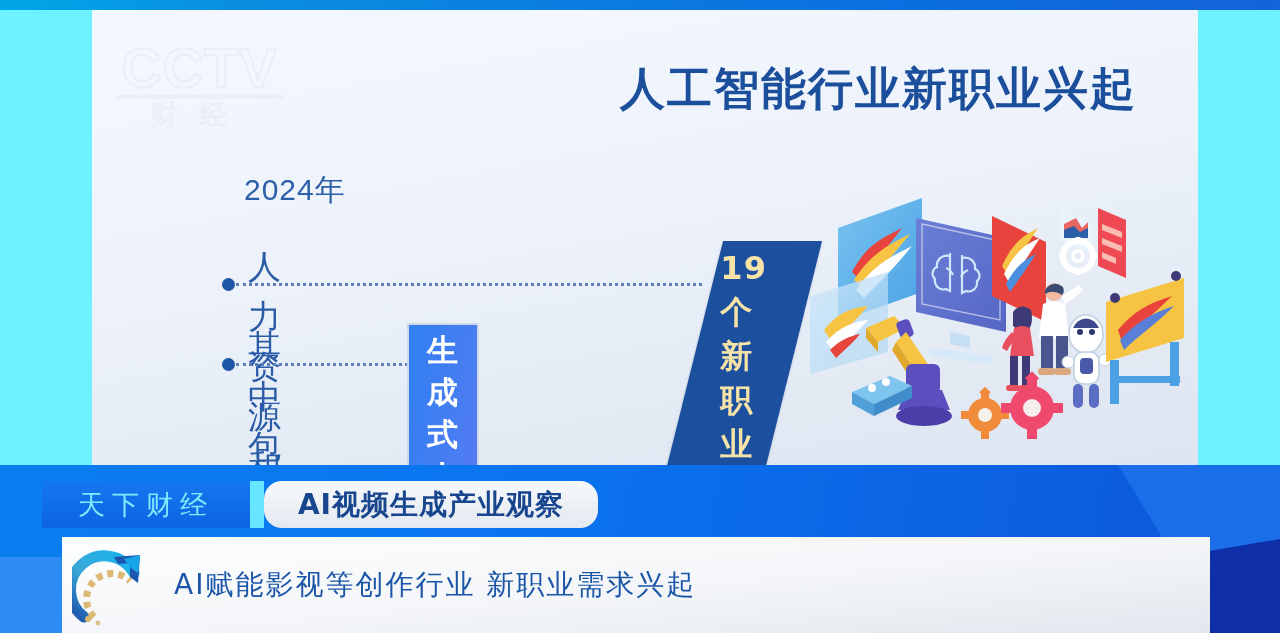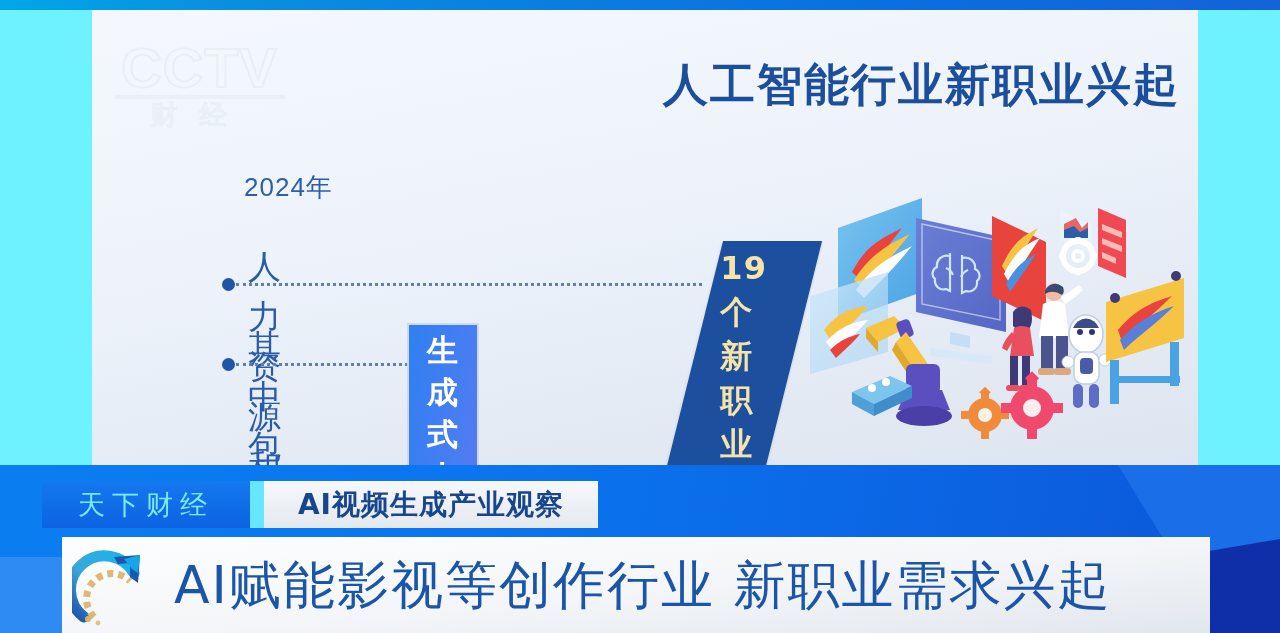--- a/index.html
+++ b/index.html
@@ -47,28 +47,28 @@
   }
   .cctv-logo .cc-rule {
     position:absolute; left:32px; top:60px; width:172px; height:4px;
     background:#e6ecf4; border-radius:2px;
   }
 
   
   .panel-title {
     position:absolute; left:528px; top:50px; width:560px; height:58px;
     font-size:45px; font-weight:bold; color:#1b4e9b;
-    letter-spacing:2px; line-height:58px; text-align:right;
-    font-family:Liberation Mono, monospace;
+    letter-spacing:2px; line-height:58px; text-align:left;
+    font-family:Liberation Serif, serif;
   }
 
   
   .year {
     position:absolute; left:152px; top:160px;
-    font-size:26px; color:#2d5ea8; letter-spacing:1px;
+    font-size:30px; color:#2d5ea8; letter-spacing:1px;
     font-family:"Liberation Sans",sans-serif;
   }
 
   
   .row { position:absolute; left:130px; height:60px; }
   .row-1 { top:232px; }
   .row-2 { top:312px; }
 
   .bullet {
     position:absolute; left:0; top:36px; width:13px; height:13px;
@@ -142,35 +142,35 @@
     font-size:27px; font-weight:normal; color:#7de9ff; letter-spacing:7px;
     line-height:47px; font-family:"DejaVu Sans","Liberation Sans",sans-serif;
   }
   .prog-accent {
     position:absolute; left:250px; top:481px; width:14px; height:47px;
     background:#66e7ff;
   }
   .topic-box {
     position:absolute; left:264px; top:481px; width:334px; height:47px;
     background:linear-gradient(180deg,#f6f8fb 0%,#e4e9f0 100%);
-    display:flex; align-items:center; justify-content:center;
+    display:flex; align-items:center; justify-content:center;border-radius:18px;
   }
   .topic-box span {
     font-size:28px; font-weight:bold; color:#17468f; letter-spacing:1px;
     line-height:47px; font-family:"DejaVu Sans","Liberation Sans",sans-serif;
   }
 
   .headline-box {
     position:absolute; left:62px; top:537px; width:1148px; height:96px;
     background:linear-gradient(175deg,#fdfefe 0%,#f3f5f8 55%,#e2e7ee 100%);
     overflow:hidden;
   }
   .headline-text {
     position:absolute; left:112px; top:0; height:96px; line-height:96px;
-    font-size:52px; color:#1a55a8; letter-spacing:2px;
+    font-size:28px; color:#1a55a8; letter-spacing:2px;
     font-family:"DejaVu Sans","Liberation Sans",sans-serif;
     white-space:nowrap;
   }
   .cctv-circle { position:absolute; left:10px; top:6px; width:92px; height:86px; }
 </style>
 </head>
 <body>
 
 <div id="stage">
 

